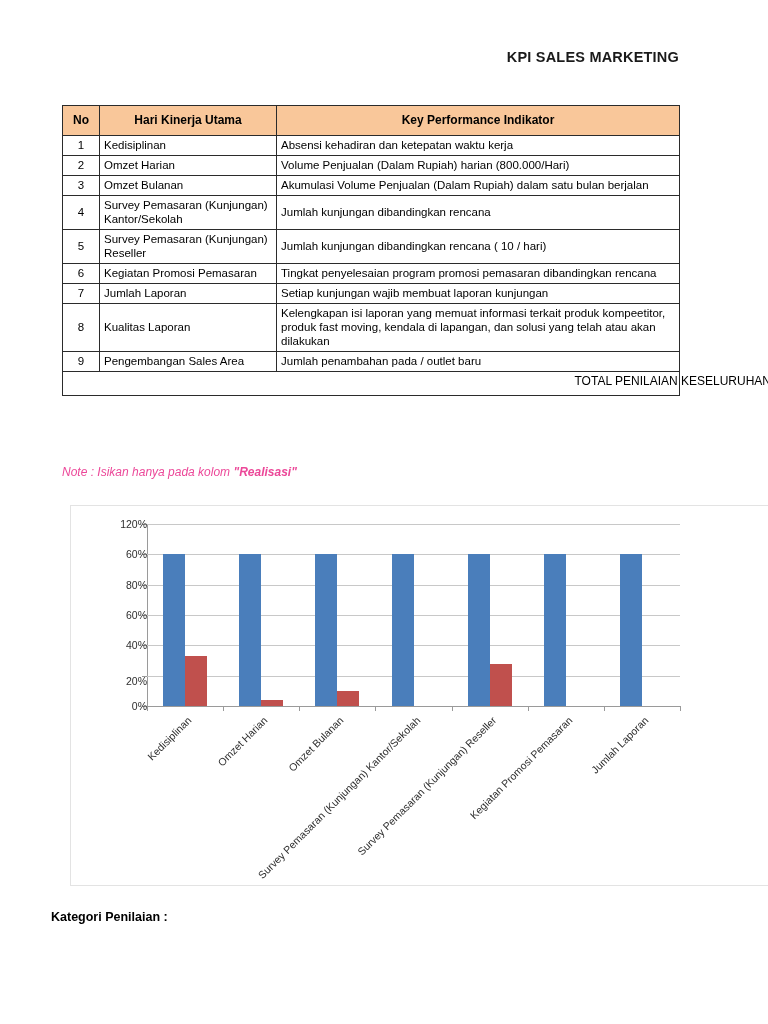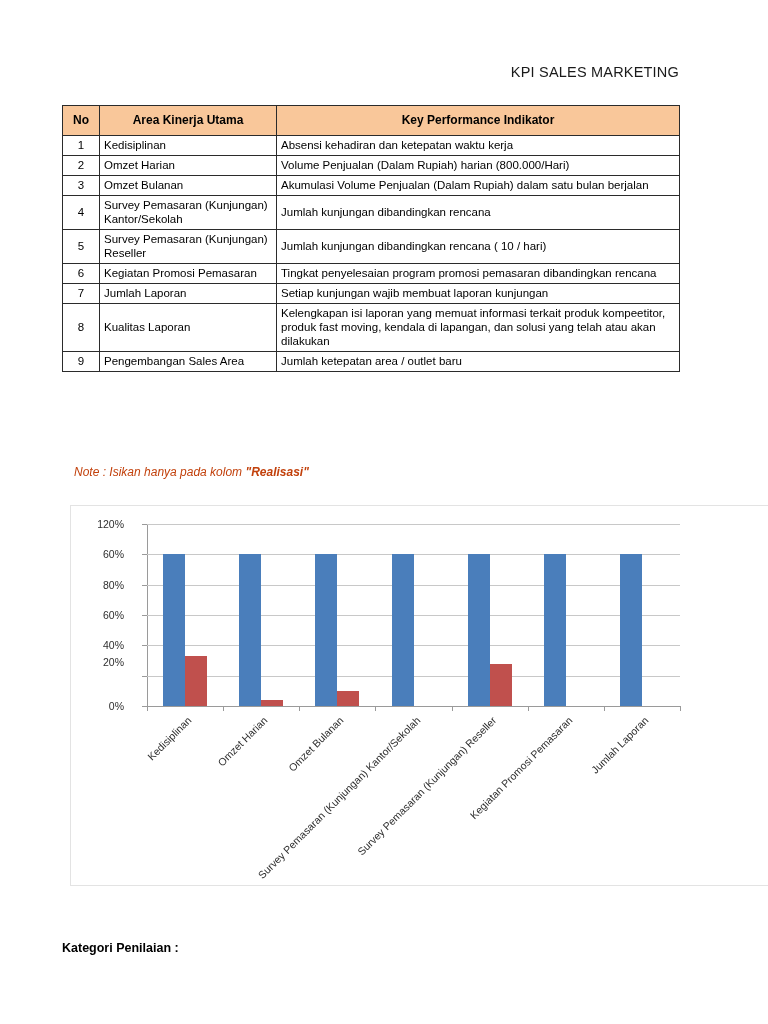--- a/index.html
+++ b/index.html
@@ -12,26 +12,26 @@
     height: 1024px;
     position: relative;
     overflow: hidden;
     font-family: "Liberation Sans", sans-serif;
     color: #000000;
   }
 
   
   .doc-title {
     position: absolute;
-    top: 64px;
+    top: 49px;
     left: 0;
     width: 679px;
     text-align: right;
     font-size: 14.5px;
-    font-weight: normal;
+    font-weight: bold;
     letter-spacing: 0.2px;
     color: #1a1a1a;
   }
 
   
   .kpi-table-wrap {
     position: absolute;
     top: 105px;
     left: 62px;
     width: 617px;
@@ -81,24 +81,24 @@
     position: absolute;
     right: -92px;
     top: 2px;
     white-space: nowrap;
   }
 
   
   .note {
     position: absolute;
     top: 465px;
-    left: 74px;
+    left: 62px;
     font-size: 12px;
     font-style: italic;
-    color: #c2410c;
+    color: #ec4899;
     white-space: nowrap;
   }
   .note b { font-weight: bold; font-style: italic; }
 
   
   .chart-frame {
     position: absolute;
     top: 505px;
     left: 70px;
     width: 760px;          
@@ -127,21 +127,21 @@
     left: 0;
     width: 533px;
     height: 1px;
     background: #c8c8c8;
   }
   .gridline.base { background: #9a9a9a; }
   .ytick-label {
     position: absolute;
     right: 100%;
     transform: translateY(-50%);
-    margin-right: 23px;
+    margin-right: 0;
     font-size: 10.5px;
     color: #2e2e2e;
     white-space: nowrap;
   }
   .ytick-mark {
     position: absolute;
     left: -5px;
     width: 5px;
     height: 1px;
     background: #9a9a9a;
@@ -169,42 +169,41 @@
     white-space: nowrap;
     transform-origin: right top;
     transform: rotate(-45deg);
     text-align: right;
   }
 
   
   .footer-title {
     position: absolute;
     top: 910px;
-    left: 62px;
+    left: 51px;
     font-size: 12.5px;
     font-weight: bold;
-    margin-top: 31px;
   }
 </style>
 </head>
 <body>
 
 <div class="doc-title">KPI SALES MARKETING</div>
 
 <div class="kpi-table-wrap">
   <table class="kpi">
     <colgroup>
       <col class="c-no">
         <col class="c-area">
         <col class="c-kpi">
     </colgroup>
     <thead>
       <tr>
         <th>No</th>
-        <th>Area Kinerja Utama</th>
+        <th>Hari Kinerja Utama</th>
         <th>Key Performance Indikator</th>
       </tr>
     </thead>
     <tbody>
       <tr>
         <td class="no">1</td>
         <td class="area">Kedisiplinan</td>
         <td class="kpi">Absensi kehadiran dan ketepatan waktu kerja</td>
       </tr>
       <tr>
@@ -238,39 +237,44 @@
         <td class="kpi">Setiap kunjungan wajib membuat laporan kunjungan</td>
       </tr>
       <tr>
         <td class="no">8</td>
         <td class="area">Kualitas Laporan</td>
         <td class="kpi">Kelengkapan isi laporan yang memuat informasi terkait produk kompeetitor, produk fast moving, kendala di lapangan, dan solusi yang telah atau akan dilakukan</td>
       </tr>
       <tr>
         <td class="no">9</td>
         <td class="area">Pengembangan Sales Area</td>
-        <td class="kpi">Jumlah ketepatan area / outlet baru</td>
+        <td class="kpi">Jumlah penambahan pada / outlet baru</td>
+      </tr>
+      <tr class="total-row">
+        <td class="total-label" colspan="3">
+          <span>TOTAL PENILAIAN KESELURUHAN</span>
+        </td>
       </tr>
     </tbody>
   </table>
 </div>
 
 <div class="note">
   <span>Note : Isikan hanya pada kolom </span><b>"Realisasi"</b>
 </div>
 
 <div class="chart-frame">
   <div class="axis-line-v"></div>
   <div class="plot" id="plot">
       <div class="gridline base" style="top: 182px;"></div>
       <div class="ytick-mark" style="top: 182px;"></div>
       <div class="ytick-label" style="top: 182px;">0%</div>
       <div class="gridline" style="top: 151.667px;"></div>
       <div class="ytick-mark" style="top: 151.667px;"></div>
-      <div class="ytick-label" style="top: 138px;">20%</div>
+      <div class="ytick-label" style="top: 157px;">20%</div>
       <div class="gridline" style="top: 121.333px;"></div>
       <div class="ytick-mark" style="top: 121.333px;"></div>
       <div class="ytick-label" style="top: 121.333px;">40%</div>
       <div class="gridline" style="top: 91px;"></div>
       <div class="ytick-mark" style="top: 91px;"></div>
       <div class="ytick-label" style="top: 91px;">60%</div>
       <div class="gridline" style="top: 60.6667px;"></div>
       <div class="ytick-mark" style="top: 60.6667px;"></div>
       <div class="ytick-label" style="top: 60.6667px;">80%</div>
       <div class="gridline" style="top: 30.3333px;"></div>

